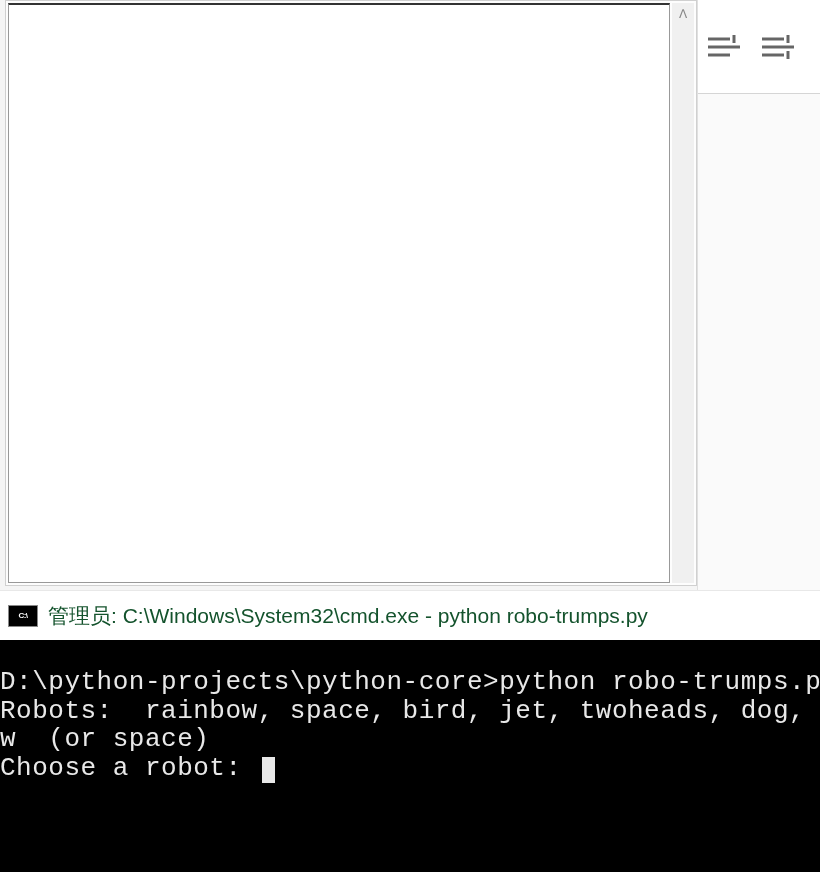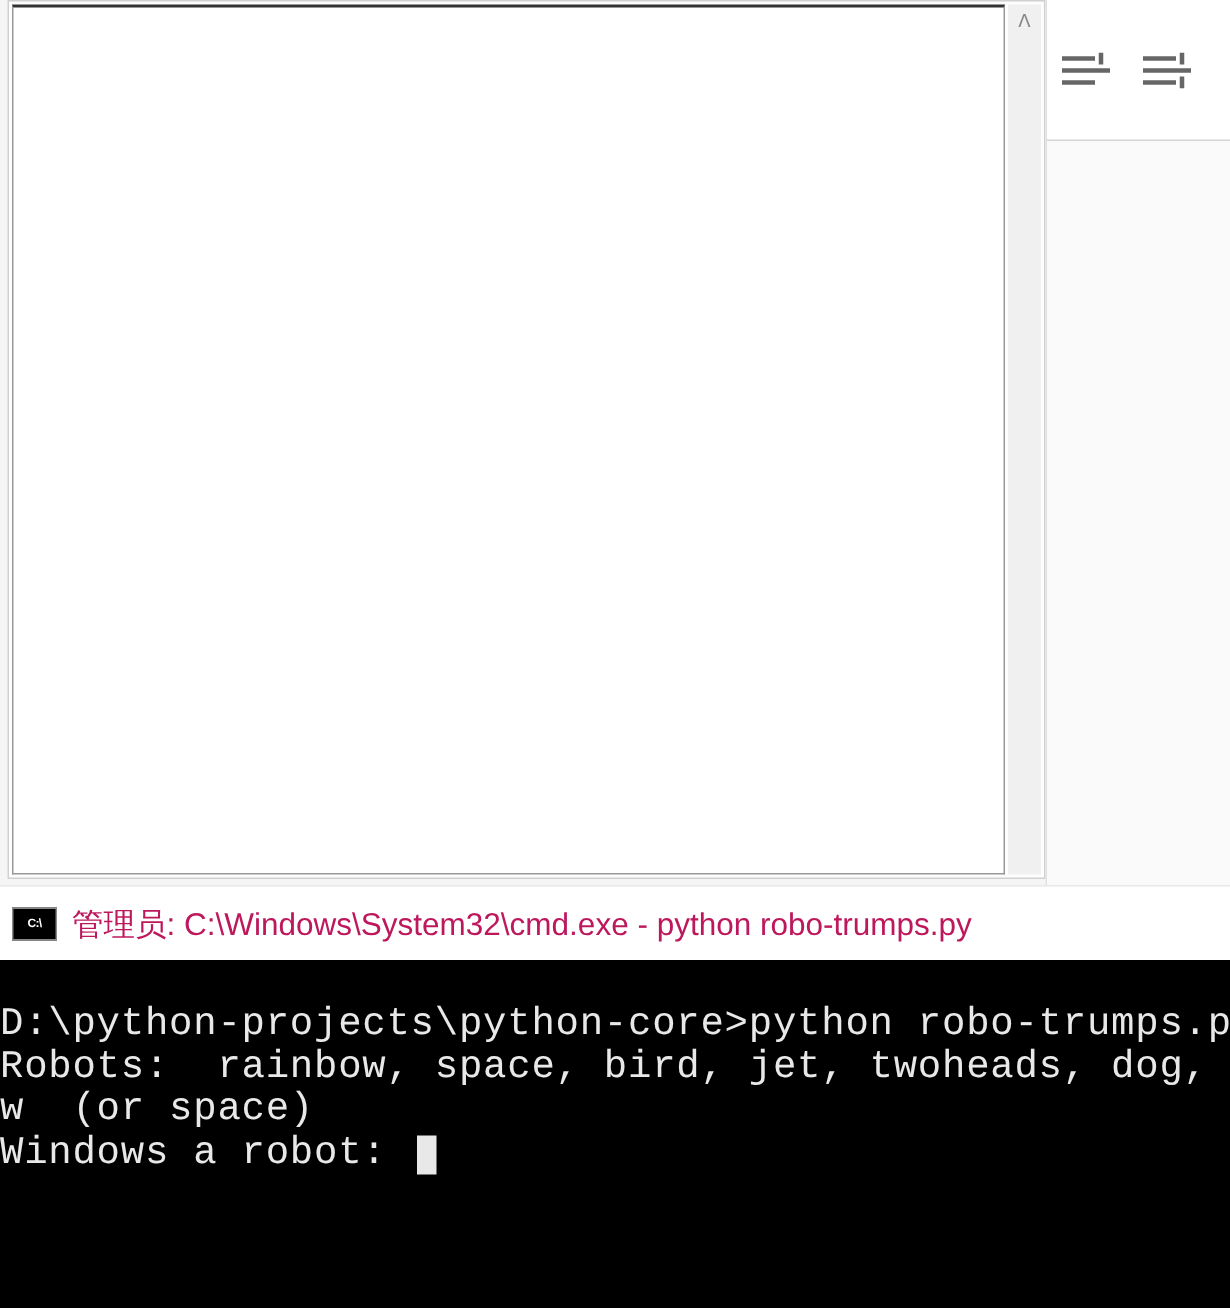--- a/index.html
+++ b/index.html
@@ -111,21 +111,21 @@
     }
     .cmd-icon-text {
       color: #fff;
       font-size: 8px;
       font-family: Arial, sans-serif;
       font-weight: bold;
       letter-spacing: -0.5px;
     }
     .titlebar-text {
       font-size: 21px;
-      color: #be185d;
+      color: #14532d;
       font-weight: 400;
     }
     .terminal {
       height: 232px;
       background: #000000;
       color: #e8e8e8;
       font-family: "NSimSun", "SimSun", "Courier New", monospace;
       font-size: 26px;
       line-height: 1.1;
       padding-top: 28px;
@@ -185,13 +185,13 @@
     <span class="cmd-icon-text">C:\</span>
   </div>
   <span class="titlebar-text">管理员: C:\Windows\System32\cmd.exe - python  robo-trumps.py</span>
 </div>
 
 <div class="terminal-spacer"></div>
 
 <div class="terminal"><span>D:\python-projects\python-core&gt;python robo-trumps.py</span>
 <span>Robots:  rainbow, space, bird, jet, twoheads, dog, round, b</span>
 <span>w  (or space)</span>
-<span>Windows a robot: </span><span class="cursor"></span></div>
+<span>Choose a robot: </span><span class="cursor"></span></div>
 
 </body></html>

